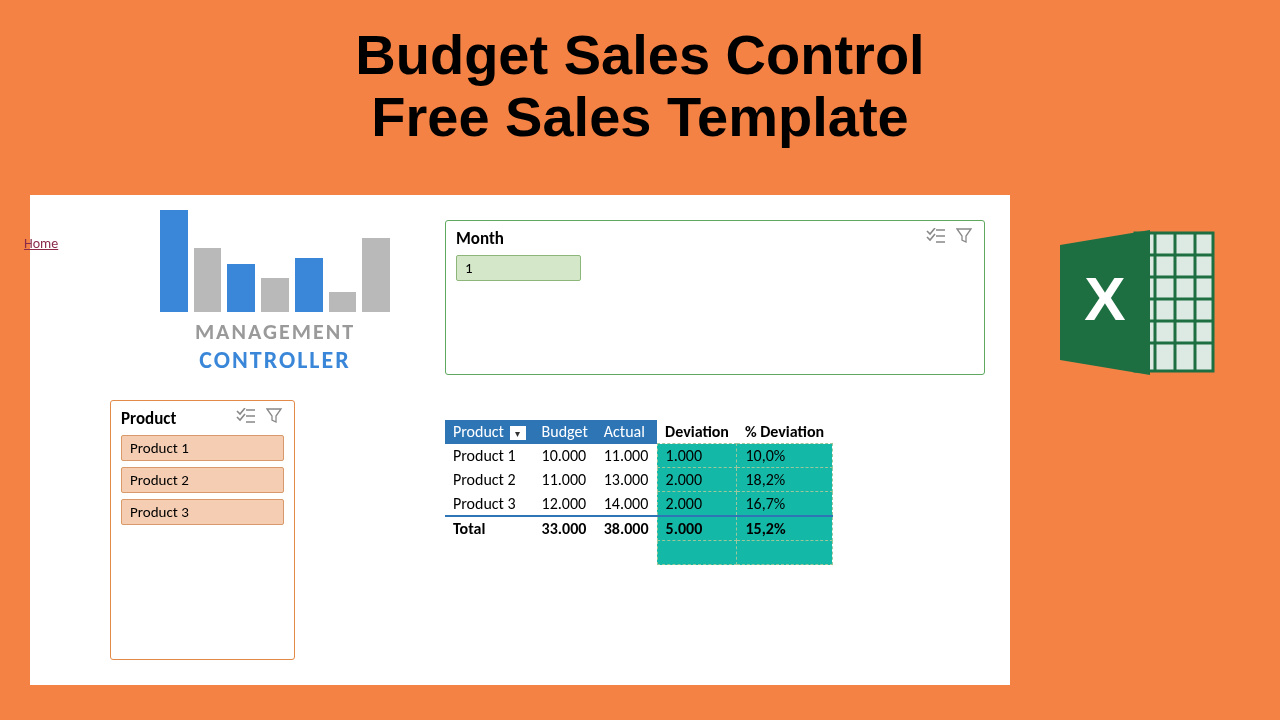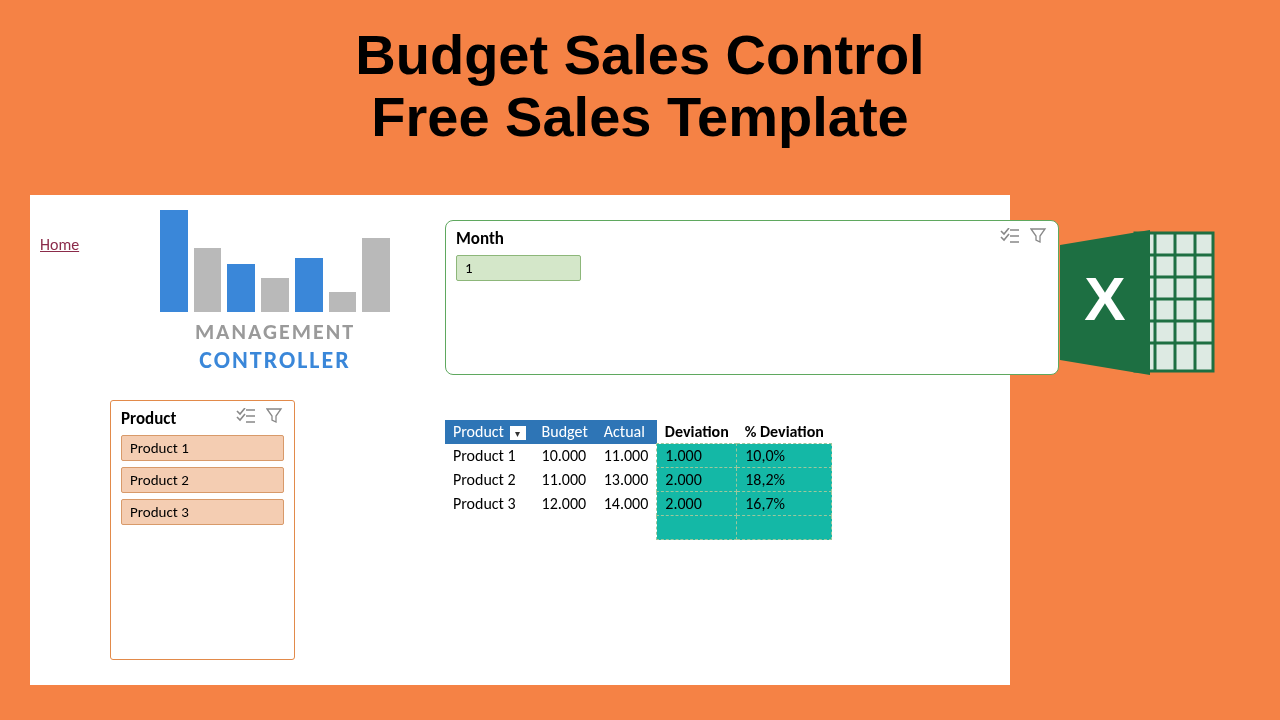--- a/index.html
+++ b/index.html
@@ -24,25 +24,25 @@
   position: absolute;
   left: 30px;
   top: 195px;
   width: 980px;
   height: 490px;
   background: #fff;
   padding: 20px;
 }
 .home-link {
   position: absolute;
-  left: 40px;
+  left: 24px;
   top: 235px;
   color: #8b2b4a;
   text-decoration: underline;
-  font-size: 16px;
+  font-size: 14px;
 }
 .logo-area {
   position: absolute;
   left: 160px;
   top: 210px;
   width: 230px;
   text-align: center;
 }
 .bars-chart {
   display:flex;
@@ -56,23 +56,22 @@
 .b-gray { background:#b9b9b9; }
 .logo-text1 { color:#9a9a9a; font-size:22px; letter-spacing:2px; font-weight:600; margin-top:6px;}
 .logo-text2 { color:#3a87d9; font-size:24px; letter-spacing:2px; font-weight:700;}
 .slicer {
   position: absolute;
   border: 1px solid;
   border-radius: 3px;
   background: #fff;
 }
 .slicer-month {
-  left: 445px; top: 220px; width: 614px; height: 155px;
+  left: 445px; top: 220px; width: 540px; height: 155px;
   border-color:#5fa85f;
-  border-radius:8px;
 }
 .slicer-product {
   left: 110px; top: 400px; width: 185px; height: 260px;
   border-color:#e28a4a;
 }
 .slicer-header {
   display:flex;
   justify-content:space-between;
   align-items:center;
   padding: 6px 10px 2px 10px;
@@ -225,20 +224,27 @@
     <td class="cell-dev">2.000</td>
     <td class="cell-dev">18,2%</td>
   </tr>
   <tr>
     <td>Product 3</td>
     <td class="cell-num">12.000</td>
     <td class="cell-num">14.000</td>
     <td class="cell-dev">2.000</td>
     <td class="cell-dev">16,7%</td>
   </tr>
+  <tr class="row-total">
+    <td>Total</td>
+    <td class="cell-num">33.000</td>
+    <td class="cell-num">38.000</td>
+    <td class="cell-dev">5.000</td>
+    <td class="cell-dev">15,2%</td>
+  </tr>
   <tr>
     <td>&nbsp;</td>
         <td></td>
         <td></td>
     <td class="cell-dev">&nbsp;</td>
         <td class="cell-dev">&nbsp;</td>
   </tr>
 </tbody>
   </table>
 

